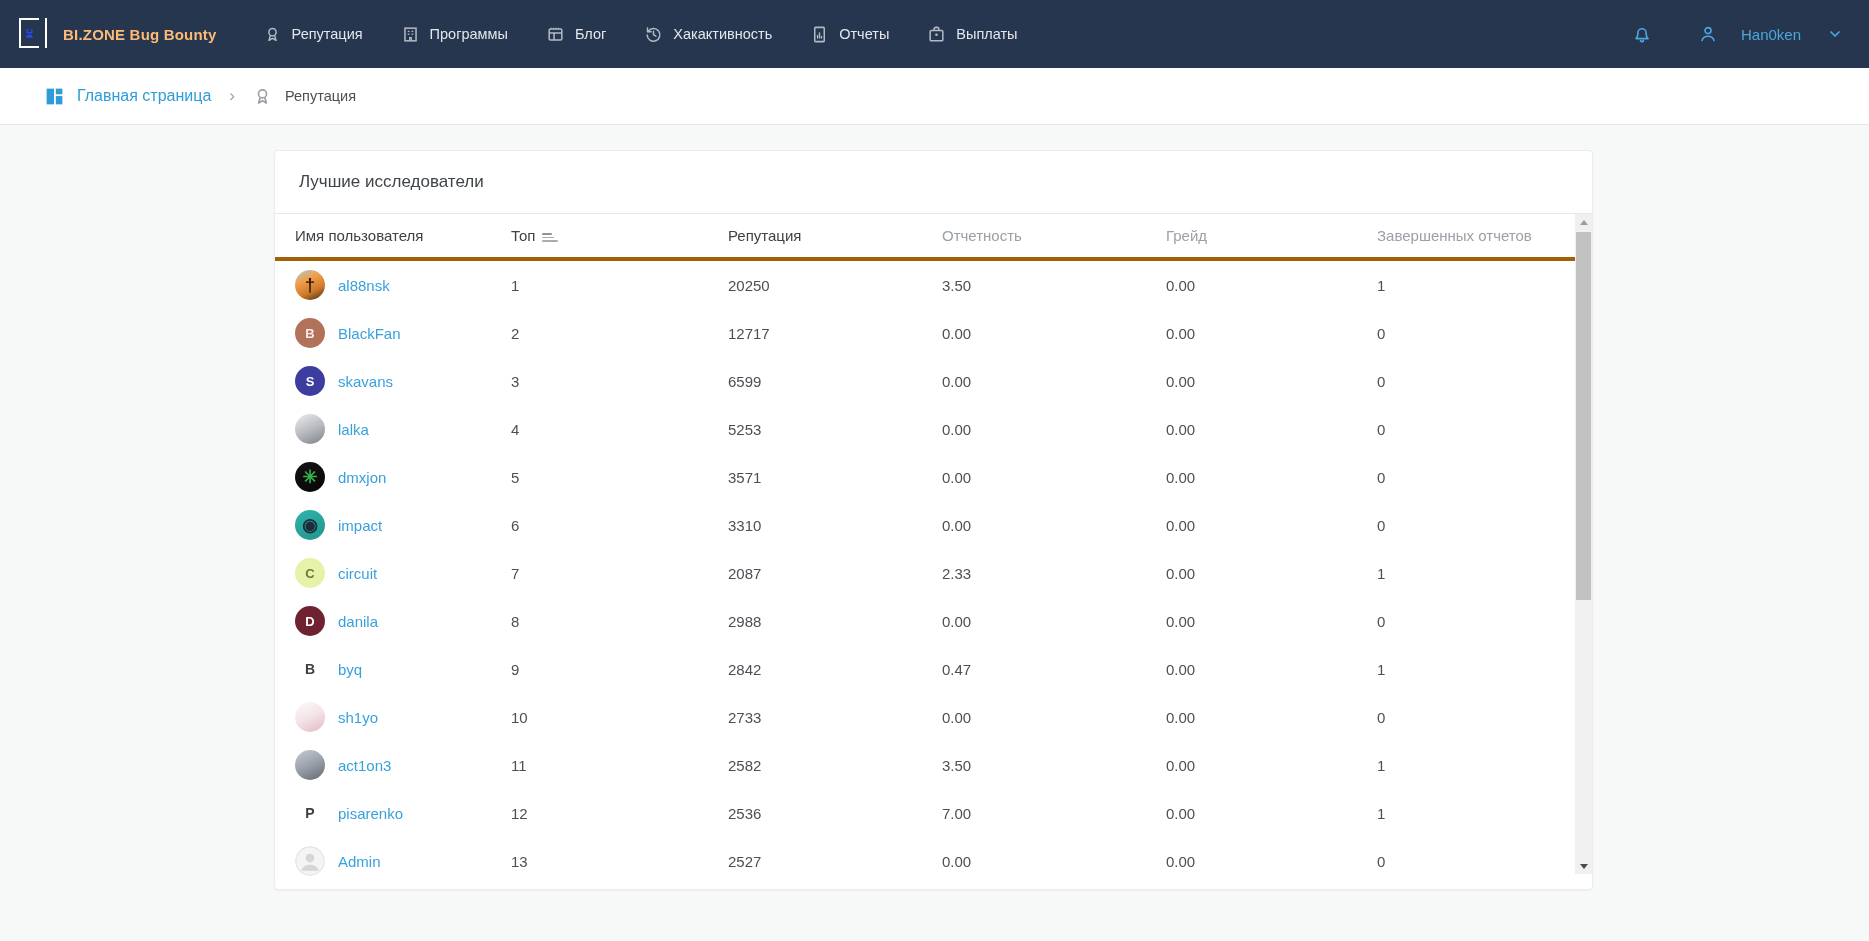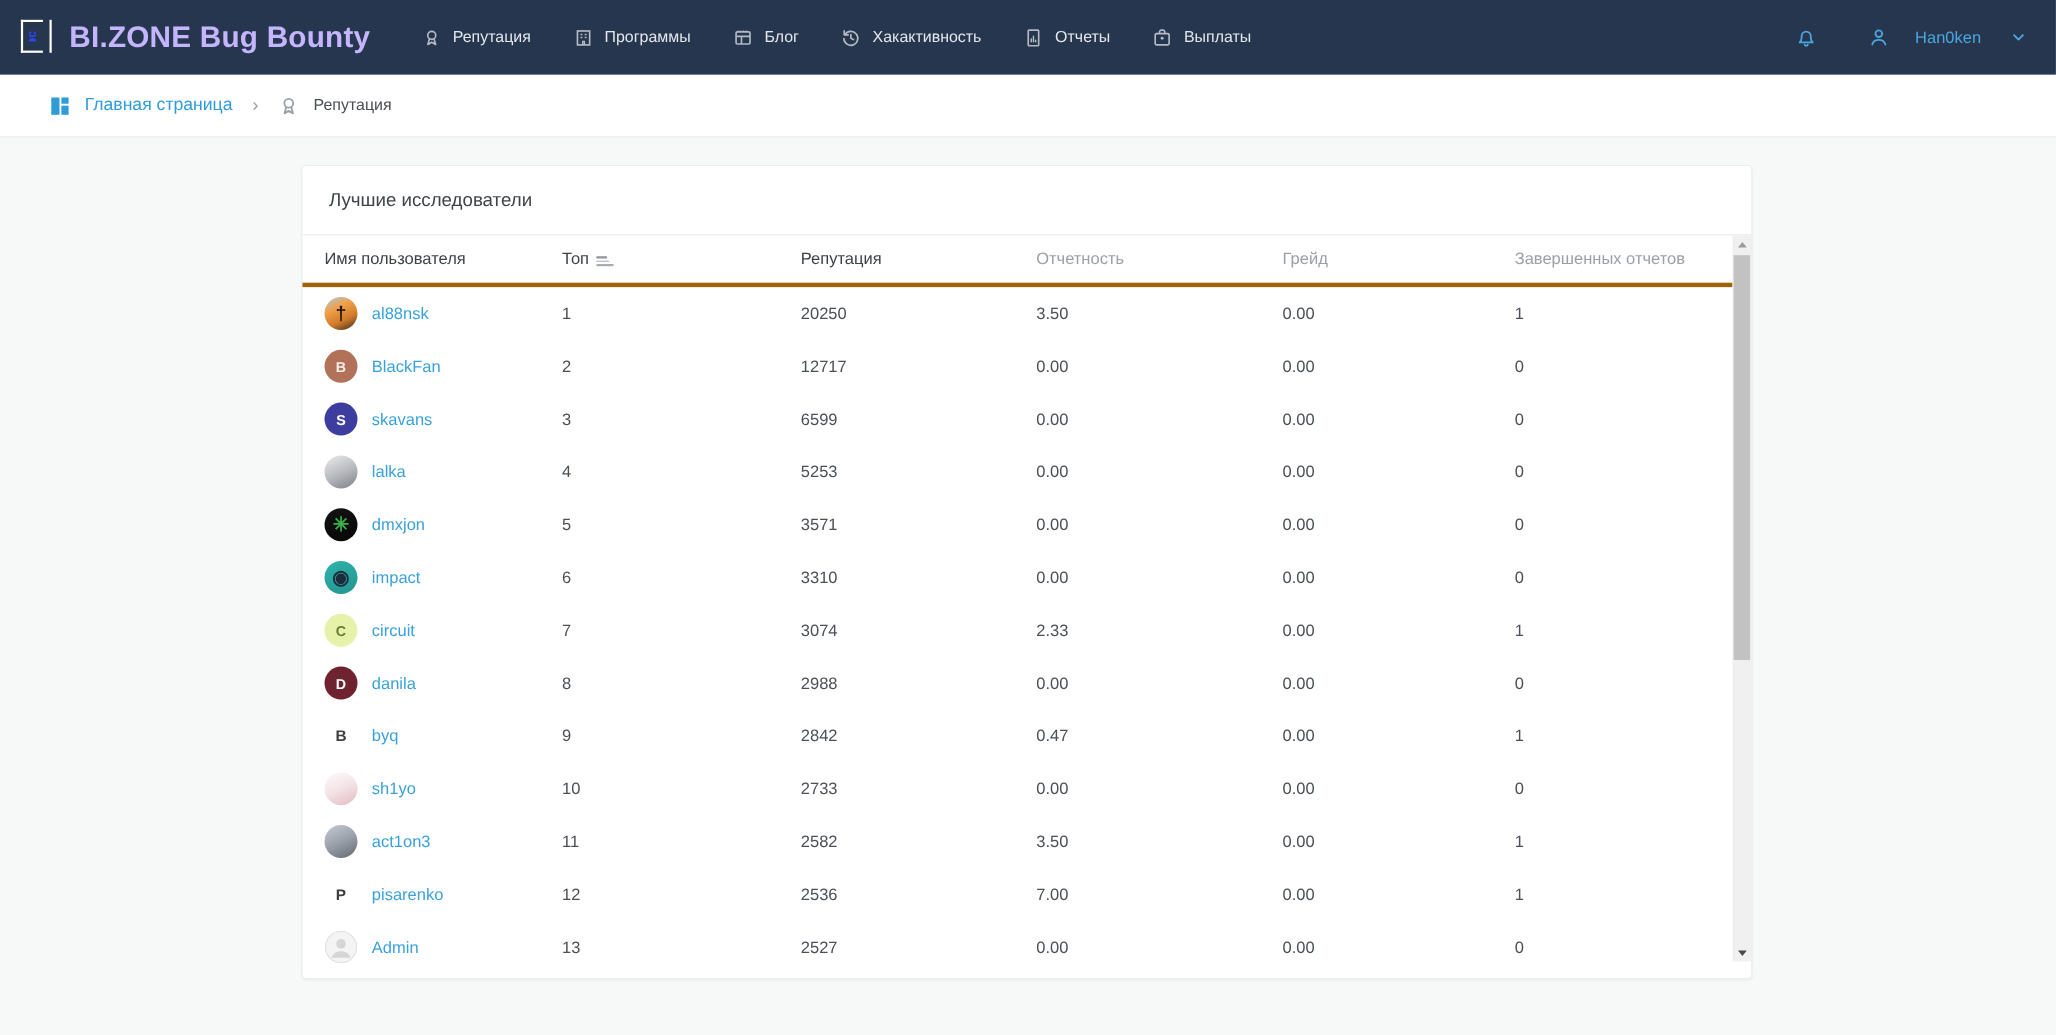--- a/index.html
+++ b/index.html
@@ -28,21 +28,21 @@
     border: 2.5px solid #fff; border-right: none;
   }
   .logo-mark .bar {
     position: absolute; right: 4px; top: 2px; width: 2.5px; height: 30px;
     background: #fff;
   }
   .logo-mark .bug {
     position: absolute; left: 4px; top: 11px; width: 13px; height: 13px;
     color: #2b46f0;
   }
-  .logo-text { color: #c4b5fd; font-size: 27px; font-weight: 700; letter-spacing: .2px; }
+  .logo-text { color: #fdba74; font-size: 15px; font-weight: 700; letter-spacing: .2px; }
 
   .nav-items { display: flex; align-items: center; gap: 38px; margin-left: 46px; }
   .nav-item { display: flex; align-items: center; gap: 10px; cursor: pointer; }
   .nav-item .icn { width: 19px; height: 19px; color: #b3bac4; display: block; }
   .nav-item .lbl { color: #e3e7ec; font-size: 14.5px; }
 
   .nav-right { margin-left: auto; display: flex; align-items: center; gap: 44px; }
   .bell-btn { width: 22px; height: 22px; color: #4aa6dd; cursor: pointer; }
   .user-chip { display: flex; align-items: center; gap: 22px; cursor: pointer; color: #4aa6dd; }
   .user-chip .icn { width: 22px; height: 22px; }
@@ -345,21 +345,21 @@
     <div class="cell">0.00</div>
     <div class="cell">0</div>
   </div>
 
   <div class="grid-row trow">
     <div class="user-cell">
       <span class="avatar" style="background: rgb(230, 242, 169); color: rgb(106, 122, 53);">C</span>
       <span class="uname-link">circuit</span>
     </div>
     <div class="cell">7</div>
-    <div class="cell">3074</div>
+    <div class="cell">2087</div>
     <div class="cell">2.33</div>
     <div class="cell">0.00</div>
     <div class="cell">1</div>
   </div>
 
   <div class="grid-row trow">
     <div class="user-cell">
       <span class="avatar" style="background: rgb(111, 34, 48); color: rgb(255, 255, 255);">D</span>
       <span class="uname-link">danila</span>
     </div>

